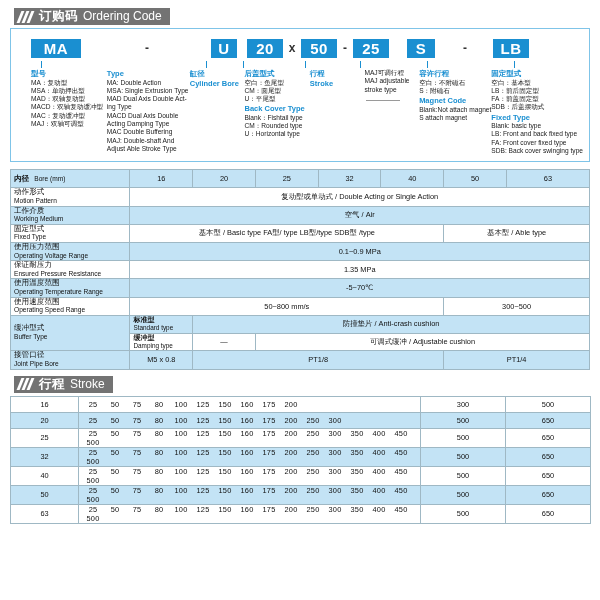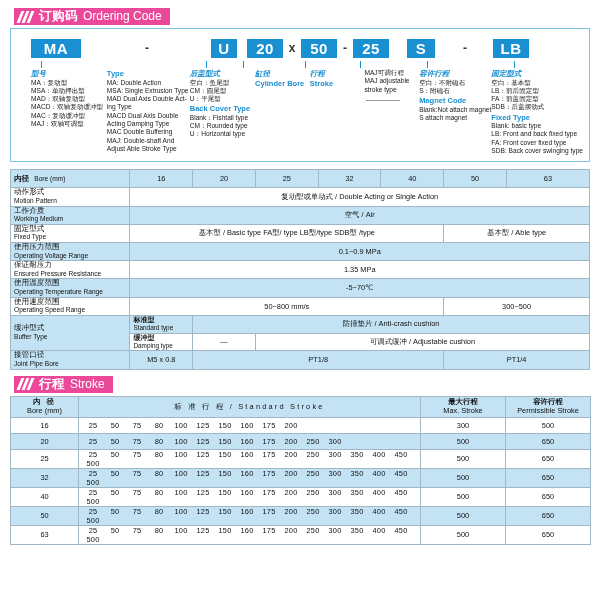--- a/index.html
+++ b/index.html
@@ -13,21 +13,21 @@
   .page{
     position:relative;
     width:600px;height:600px;
     box-sizing:border-box;
     padding:8px 10px 4px 10px;
   }
 
   
   .sect-head{
     display:flex;align-items:center;
-    background:#ec4899;
+    background:#737373;
     height:17px;
     width:max-content;
     padding:0 8px 0 4px;
     margin:0 0 3px 4px;
   }
   .slashes{
     display:inline-block;
     width:18px;height:12px;
     margin-right:3px;
     position:relative;
@@ -93,21 +93,21 @@
 
   
   .legend{
     display:flex;
     padding:1px 0 2px 14px;
     position:relative;
   }
   .lg-col{position:relative;}
   .lg-cn-head{
     color:#1a8fd1;font-size:7.5px;font-weight:bold;
-    line-height:9px;margin-bottom:.5px;font-style:italic;
+    line-height:9px;margin-bottom:.5px;
   }
   .lg-en-head{
     color:#1a8fd1;font-size:7.5px;font-weight:bold;
     line-height:9px;margin:1px 0 .5px 0;
   }
   .lg-li{
     font-size:6.6px;line-height:8.3px;color:#1a1a1a;
     white-space:nowrap;
   }
   .rule{
@@ -226,34 +226,34 @@
         <div class="lg-li">MSA: Single Extrusion  Type</div>
         <div class="lg-li">MAD Dual Axis Double Act-</div>
         <div class="lg-li">ing Type</div>
         <div class="lg-li">MACD Dual Axis Double</div>
         <div class="lg-li">Acting Damping Type</div>
         <div class="lg-li">MAC  Double  Buffering</div>
         <div class="lg-li">MAJ: Double-shaft And</div>
         <div class="lg-li">Adjust Able Stroke Type</div>
       </div>
 
+      <div class="lg-col" style="width:62px">
+        <div class="lg-cn-head">缸径</div>
+        <div class="lg-en-head" style="margin-top:0">Cylinder Bore</div>
+      </div>
+
       <div class="lg-col" style="width:74px">
         <div class="lg-cn-head">后盖型式</div>
         <div class="lg-li">空白：鱼尾型</div>
         <div class="lg-li">CM：圆尾型</div>
         <div class="lg-li">U：平尾型</div>
         <div class="lg-en-head">Back Cover Type</div>
         <div class="lg-li">Blank：Fishtail type</div>
         <div class="lg-li">CM：Rounded type</div>
         <div class="lg-li">U：Horizontal type</div>
-      </div>
-
-      <div class="lg-col" style="width:62px">
-        <div class="lg-cn-head">缸径</div>
-        <div class="lg-en-head" style="margin-top:0">Cylinder Bore</div>
       </div>
 
       <div class="lg-col" style="width:62px">
         <div class="lg-cn-head">行程</div>
         <div class="lg-en-head" style="margin-top:0">Stroke</div>
       </div>
 
       <div class="lg-col" style="width:62px">
         <div class="lg-li" style="color:#1a1a1a">MAJ可调行程</div>
         <div class="lg-li">MAJ adjustable</div>
@@ -414,35 +414,20 @@
   </div>
 
   <table class="stroke-tbl">
     <colgroup>
       <col style="width:68px">
         <col style="width:342px">
         <col style="width:85px">
         <col style="width:85px">
     </colgroup>
     <tbody>
-      <tr class="band">
-        <td class="band sth" style="height:20px">
-          <span class="cn">内 径</span>
-          <span class="en">Bore  (mm)</span>
-        </td>
-        <td class="band ctr spaced">标 准 行 程  /  Standard Stroke</td>
-        <td class="band sth">
-          <span class="cn" style="letter-spacing:0">最大行程</span>
-          <span class="en">Max. Stroke</span>
-        </td>
-        <td class="band sth">
-          <span class="cn" style="letter-spacing:0">容许行程</span>
-          <span class="en">Permissible Stroke</span>
-        </td>
-      </tr>
 
       <tr class="white">
         <td class="ctr white">16</td>
         <td class="white strokes"><span>25</span><span>50</span><span>75</span><span>80</span><span>100</span><span>125</span><span>150</span><span>160</span><span>175</span><span>200</span></td>
         <td class="ctr white">300</td>
         <td class="ctr white">500</td>
       </tr>
 
       <tr class="band">
         <td class="ctr band">20</td>

